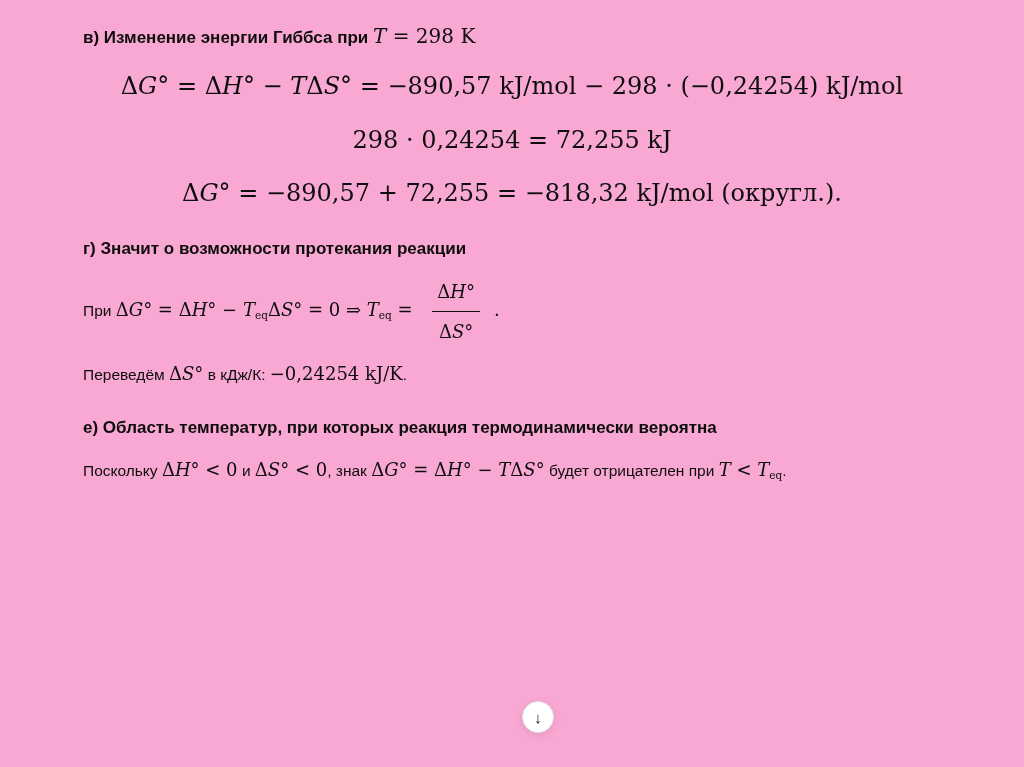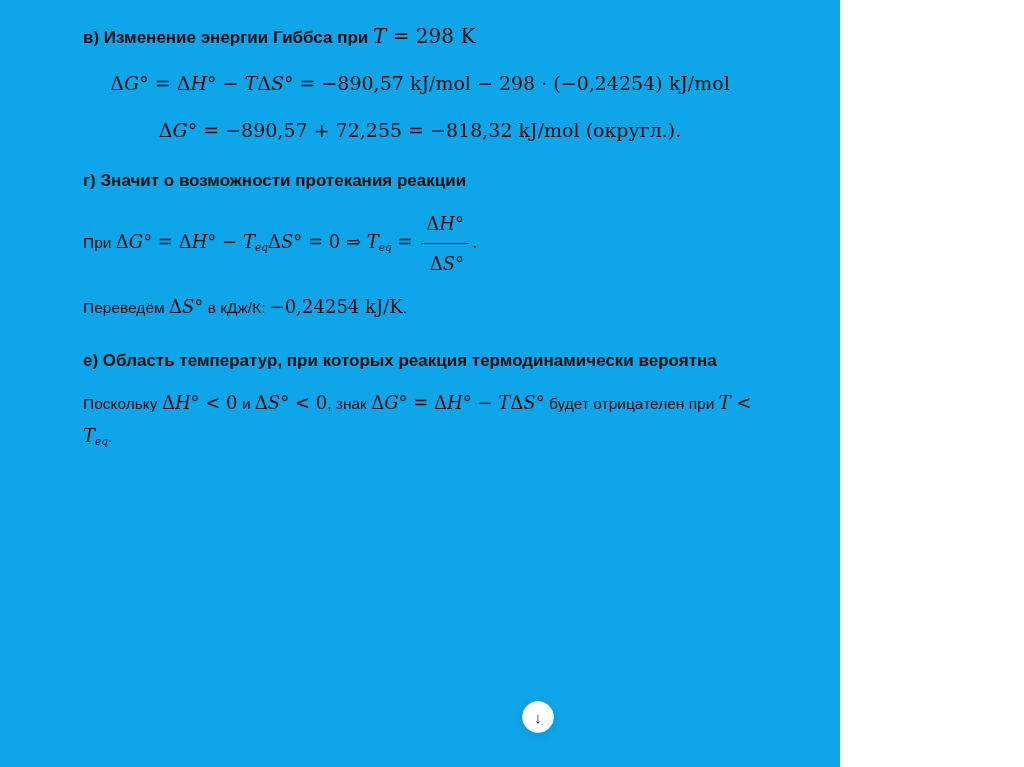--- a/index.html
+++ b/index.html
@@ -3,71 +3,70 @@
 <meta charset="utf-8">
 <style>
   html, body { margin: 0; padding: 0; }
   body {
     background: #ffffff;
     font-family: "Liberation Sans", sans-serif;
     color: #0d0d0d;
   }
   .page {
     position: relative;
-    width: 840px;
+    width: 1024px;
     height: 767px;
-    background: #0ea5e9;
+    background: #f9a8d4;
     overflow: hidden;
   }
   .content {
     padding: 22px 83px 0 83px;
   }
   .section-heading {
     font-size: 17px;
     font-weight: 700;
     line-height: 1.4;
     margin: 26px 0 13px 0;
   }
   .section-heading:first-child { margin-top: 0; }
   .para {
     font-size: 15.5px;
     line-height: 1.85;
     margin: 8px 0;
   }
   .eq {
     text-align: center;
-    font-size: 19px;
+    font-size: 24px;
     margin: 20px 0;
     font-family: "DejaVu Serif", serif;
     line-height: 1.4;
   }
   
   .t { font-family: "Liberation Sans", sans-serif; }
   .m {
     font-family: "DejaVu Serif", serif;
     font-style: normal;
   }
   .i {
     font-family: "DejaVu Serif", serif;
     font-style: italic;
   }
   .s {
     font-family: "DejaVu Serif", serif;
-    font-style: italic;
     font-size: 0.68em;
     vertical-align: -0.28em;
   }
   .para .m, .para .i { font-size: 18px; }
   .section-heading .m, .section-heading .i { font-size: 20px; font-weight: 400; }
   
   .f {
     display: inline-block;
     vertical-align: middle;
-    text-align: right;
-    margin: 0 3px;
+    text-align: center;
+    margin: 0 14px;
   }
   .f .num {
     display: block;
     padding: 1px 5px 3px 5px;
     border-bottom: 1.2px solid #0d0d0d;
   }
   .f .den {
     display: block;
     padding: 3px 5px 1px 5px;
   }
@@ -91,20 +90,21 @@
     user-select: none;
   }
 </style>
 </head>
 <body>
 
 <div class="page">
   <div class="content">
       <div class="section-heading"><span class="t">в) Изменение энергии Гиббса при </span><span class="i">T</span><span class="m"> = 298 K</span></div>
       <div class="eq"><span class="m">Δ</span><span class="i">G</span><span class="m">° = Δ</span><span class="i">H</span><span class="m">° − </span><span class="i">T</span><span class="m">Δ</span><span class="i">S</span><span class="m">° = −890,57 kJ/mol − 298 · (−0,24254) kJ/mol</span></div>
+      <div class="eq"><span class="m">298 · 0,24254 = 72,255 kJ</span></div>
       <div class="eq"><span class="m">Δ</span><span class="i">G</span><span class="m">° = −890,57 + 72,255 = −818,32 kJ/mol (округл.).</span></div>
       <div class="section-heading"><span class="t">г) Значит о возможности протекания реакции</span></div>
       <div class="para"><span class="t">При </span><span class="m">Δ</span><span class="i">G</span><span class="m">° = Δ</span><span class="i">H</span><span class="m">° − </span><span class="i">T</span><span class="s">eq</span><span class="m">Δ</span><span class="i">S</span><span class="m">° = 0 ⇒ </span><span class="i">T</span><span class="s">eq</span><span class="m"> = </span><span class="f"><span class="num"><span class="m">Δ</span><span class="i">H</span><span class="m">°</span></span><span class="den"><span class="m">Δ</span><span class="i">S</span><span class="m">°</span></span></span><span class="m">.</span></div>
       <div class="para"><span class="t">Переведём </span><span class="m">Δ</span><span class="i">S</span><span class="m">°</span><span class="t"> в кДж/К: </span><span class="m">−0,24254 kJ/K</span><span class="t">.</span></div>
       <div class="section-heading"><span class="t">е) Область температур, при которых реакция термодинамически вероятна</span></div>
       <div class="para"><span class="t">Поскольку </span><span class="m">Δ</span><span class="i">H</span><span class="m">° &lt; 0</span><span class="t"> и </span><span class="m">Δ</span><span class="i">S</span><span class="m">° &lt; 0</span><span class="t">, знак </span><span class="m">Δ</span><span class="i">G</span><span class="m">° = Δ</span><span class="i">H</span><span class="m">° − </span><span class="i">T</span><span class="m">Δ</span><span class="i">S</span><span class="m">°</span><span class="t"> будет отрицателен при </span><span class="i">T</span><span class="m"> &lt; </span><span class="i">T</span><span class="s">eq</span><span class="t">.</span></div>
     </div>
   <div class="scroll-btn">
     <span>↓</span>
   </div>

